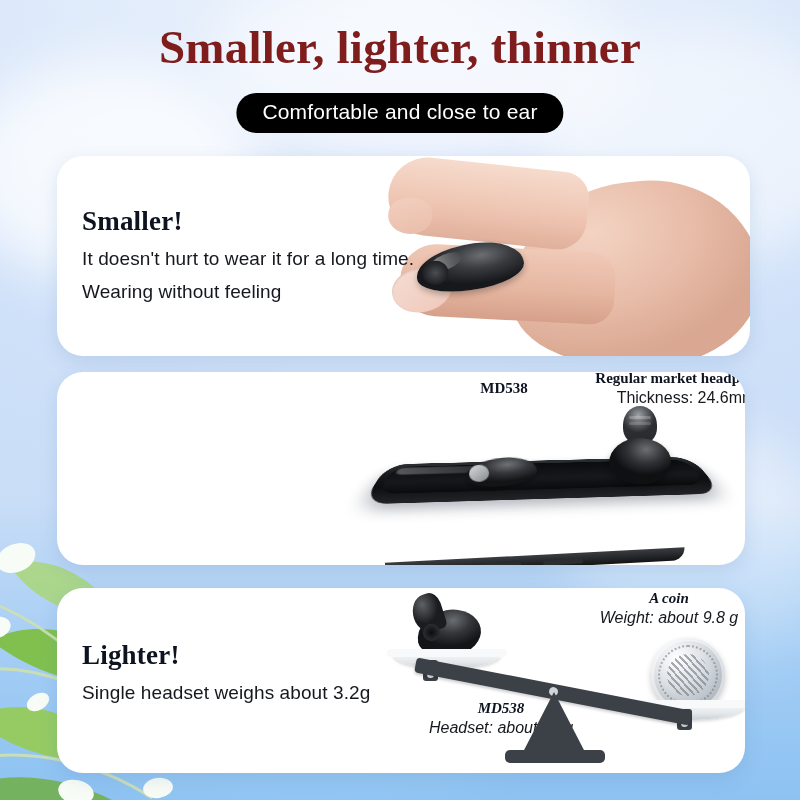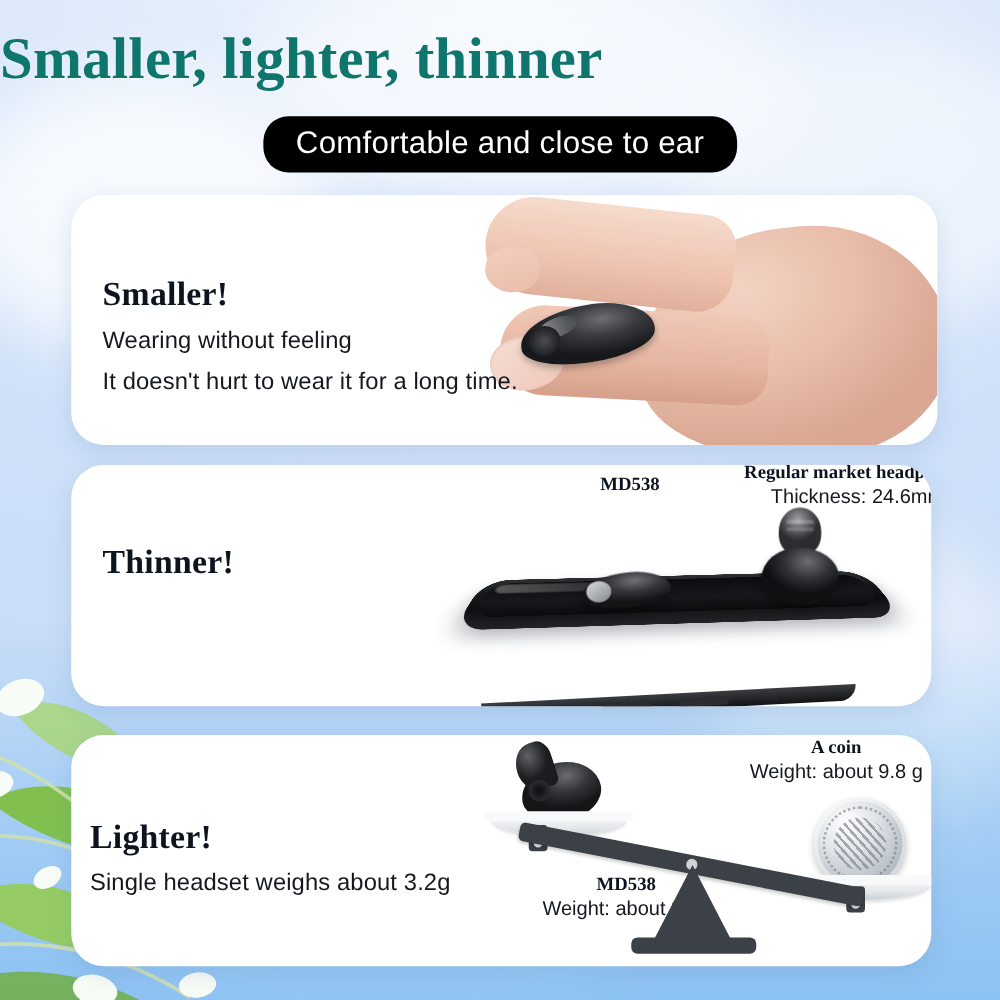--- a/index.html
+++ b/index.html
@@ -23,52 +23,52 @@
   .c4{left:120px;bottom:-40px;width:380px;height:200px;background:rgba(255,255,255,.35);}
   .c5{right:-30px;bottom:120px;width:260px;height:260px;background:rgba(255,255,255,.45);}
   .sky-low{position:absolute;left:0;bottom:0;width:100%;height:300px;
       background:linear-gradient(180deg,rgba(150,200,245,0) 0%,rgba(130,190,242,.55) 55%,rgba(120,185,240,.75) 100%);}
 
   
   .foliage{position:absolute;left:-20px;bottom:-10px;width:300px;height:290px;filter:blur(.4px);}
 
   
   .headline{
-    position:absolute;left:0;right:0;top:22px;
+    position:absolute;left:0;right:0;top:22px;text-align:center;
     font-family:"Liberation Serif", serif;font-weight:700;
-    font-size:47px;line-height:1.08;color:#0f766e;letter-spacing:.2px;
+    font-size:47px;line-height:1.08;color:#7f1d1d;letter-spacing:.2px;
     text-shadow:0 1px 1px rgba(255,255,255,.55);
   }
   .pill{
     position:absolute;left:50%;transform:translateX(-50%);top:93px;
     background:#000;color:#fff;border-radius:20px;
-    padding:7px 26px 9px;font-size:25px;letter-spacing:.2px;
+    padding:7px 26px 9px;font-size:21px;letter-spacing:.2px;
     font-family:"Liberation Sans", sans-serif;white-space:nowrap;
   }
 
   
   .card{
     position:absolute;left:57px;background:#fff;border-radius:26px;overflow:hidden;
     box-shadow:0 6px 18px rgba(90,130,180,.18);
   }
   #card-smaller{top:156px;width:693px;height:200px;}
   #card-thinner{top:372px;width:688px;height:193px;}
   #card-lighter{top:588px;width:688px;height:185px;}
 
   .card-text{position:absolute;z-index:4;}
   .ct-head{
     font-family:"Liberation Serif", serif;font-weight:700;
-    font-size:27px;color:#0e1320;margin:14px 0 11px 0;letter-spacing:.2px;
+    font-size:27px;color:#0e1320;margin:0 0 11px 0;letter-spacing:.2px;
   }
   .ct-line{font-size:19px;color:#15181d;margin:0 0 11px 0;letter-spacing:.1px;white-space:nowrap;}
   .ct-line:last-child{margin-bottom:0;}
 
   #card-smaller .card-text{left:25px;top:50px;}
   #card-thinner .card-text{left:25px;top:48px;}
-  #card-lighter .card-text{left:15px;top:52px;}
+  #card-lighter .card-text{left:25px;top:52px;}
 
   
   .hand-wrap{position:absolute;right:0;top:0;width:380px;height:200px;overflow:hidden;}
   .palm{position:absolute;right:-10px;top:26px;width:250px;height:185px;
         background:radial-gradient(70% 70% at 35% 25%,#f3d3c3 0%,#e8bda9 55%,#d9a792 100%);
         border-radius:50% 45% 40% 55%/60% 55% 45% 40%;
         transform:rotate(-6deg);}
   .finger-top{position:absolute;left:18px;top:8px;width:200px;height:78px;
         background:linear-gradient(180deg,#f6dbcc 0%,#eec4b1 60%,#e0b09b 100%);
         border-radius:60px 40px 45px 60px;transform:rotate(6deg);}
@@ -120,21 +120,21 @@
   .bud3-body{position:absolute;left:4px;top:32px;width:62px;height:46px;
         background:radial-gradient(55% 55% at 60% 25%,#6b6e72 0%,#2f3135 55%,#0f1012 100%);
         border-radius:48% 52% 45% 55%/55% 50% 50% 45%;box-shadow:0 3px 6px rgba(0,0,0,.3);}
   .bud3-tip{position:absolute;left:18px;top:0px;width:34px;height:38px;
         background:radial-gradient(50% 45% at 45% 25%,#9fa3a7 0%,#5a5d61 55%,#2b2d30 100%);
         border-radius:50% 50% 42% 42%;}
   .bud3-tip:after{content:"";position:absolute;left:6px;top:10px;right:6px;height:3px;
         background:rgba(255,255,255,.22);border-radius:3px;box-shadow:0 6px 0 rgba(255,255,255,.16);}
 
   
-  .scale-wrap{position:absolute;left:330px;top:0;width:358px;height:139px;}
+  .scale-wrap{position:absolute;left:330px;top:0;width:358px;height:139px;font-style:italic;}
   .beam{position:absolute;left:26px;top:96px;width:280px;height:15px;background:#3b4147;
         border-radius:4px;transform:rotate(11deg);transform-origin:50% 50%;
         box-shadow:0 2px 3px rgba(0,0,0,.2);}
   .beam:after{content:"";position:absolute;left:50%;top:50%;width:9px;height:9px;margin:-4.5px 0 0 -4.5px;
         background:#cfd4d8;border-radius:50%;}
   .pivot{position:absolute;left:135px;top:104px;width:0;height:0;
         border-left:32px solid transparent;border-right:32px solid transparent;
         border-bottom:62px solid #3b4147;}
   .base{position:absolute;left:118px;top:162px;width:100px;height:13px;background:#3b4147;border-radius:5px;}
   .hook{position:absolute;width:15px;height:21px;background:#3b4147;border-radius:3px;}
@@ -214,22 +214,22 @@
       <div class="finger-top">
         <div class="nail-top"></div>
       </div>
       <div class="finger-bot"></div>
       <div class="nail-bot"></div>
       <div class="bud1"></div>
     </div>
 
     <div class="card-text">
       <div class="ct-head">Smaller!</div>
+      <div class="ct-line">It doesn't hurt to wear it for a long time.</div>
       <div class="ct-line">Wearing without feeling</div>
-      <div class="ct-line">It doesn't hurt to wear it for a long time.</div>
     </div>
   </div>
 
   <div class="card" id="card-thinner">
 
     <div class="phone-wrap">
 
       <div class="lbl lb-md538-thick">
         <div class="lbl-h">MD538</div>
       </div>
@@ -250,36 +250,35 @@
       </div>
 
       <div class="bud2"></div>
       <div class="bud3">
         <div class="bud3-tip"></div>
         <div class="bud3-body"></div>
       </div>
     </div>
 
     <div class="card-text">
-      <div class="ct-head">Thinner!</div>
     </div>
   </div>
 
   <div class="card" id="card-lighter">
 
     <div class="scale-wrap">
 
       <div class="lbl lb-coin">
         <div class="lbl-h">A coin</div>
         <div class="lbl-v">Weight: about 9.8 g</div>
       </div>
 
       <div class="lbl lb-md538-weight">
         <div class="lbl-h">MD538</div>
-        <div class="lbl-v">Weight: about 3.2g</div>
+        <div class="lbl-v">Headset: about 3.2g</div>
       </div>
 
       <div class="bud4">
         <div class="bud4-main"></div>
         <div class="bud4-hook"></div>
         <div class="bud4-hole"></div>
       </div>
 
       <div class="coin">
         <div class="coin-in"></div>

